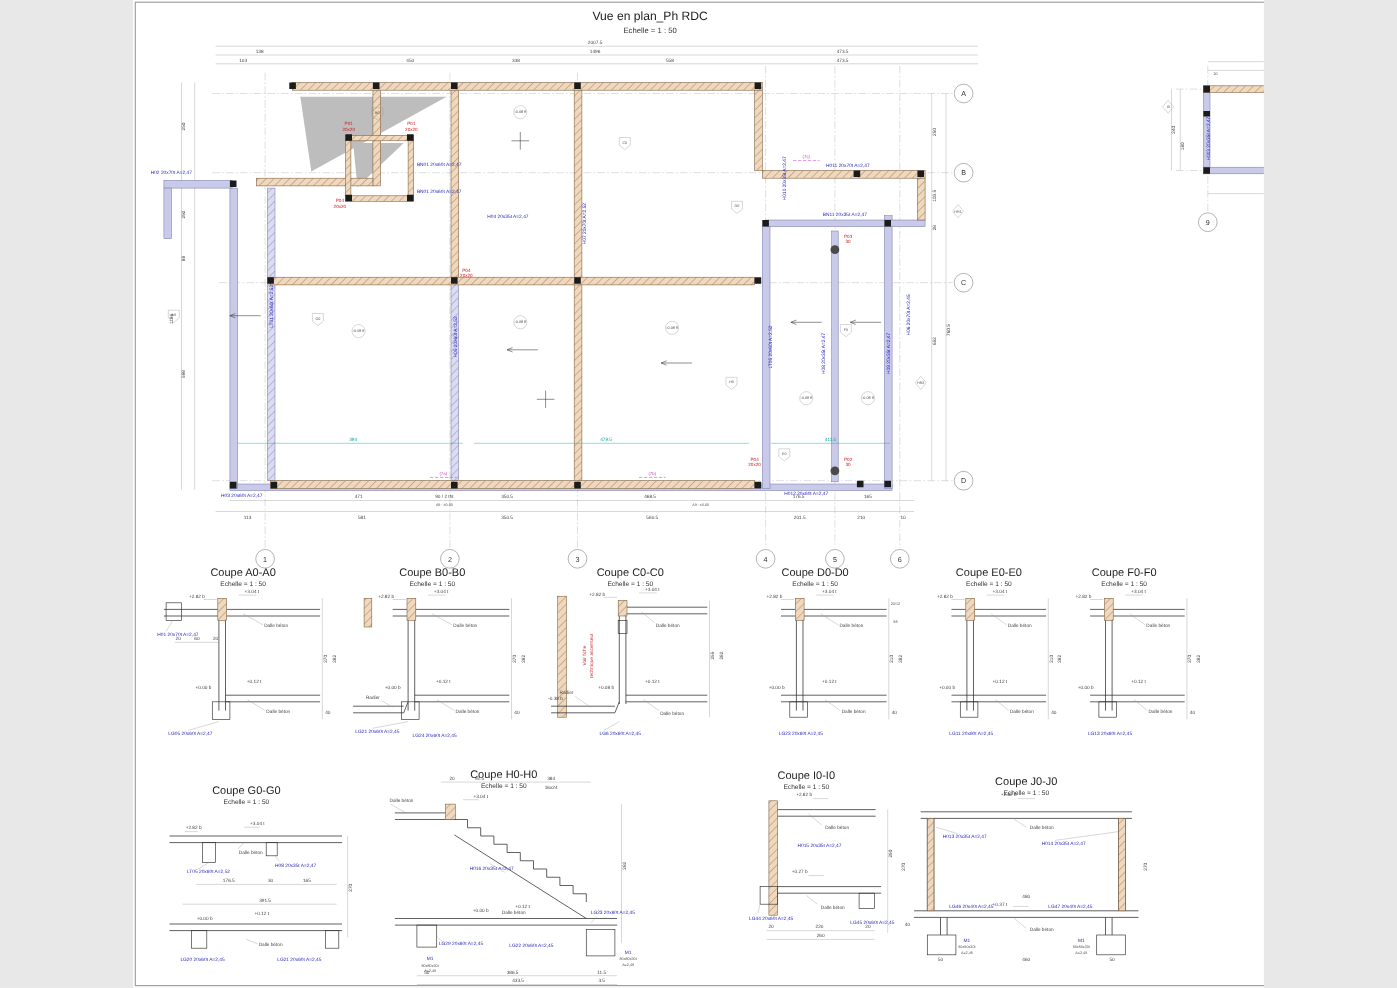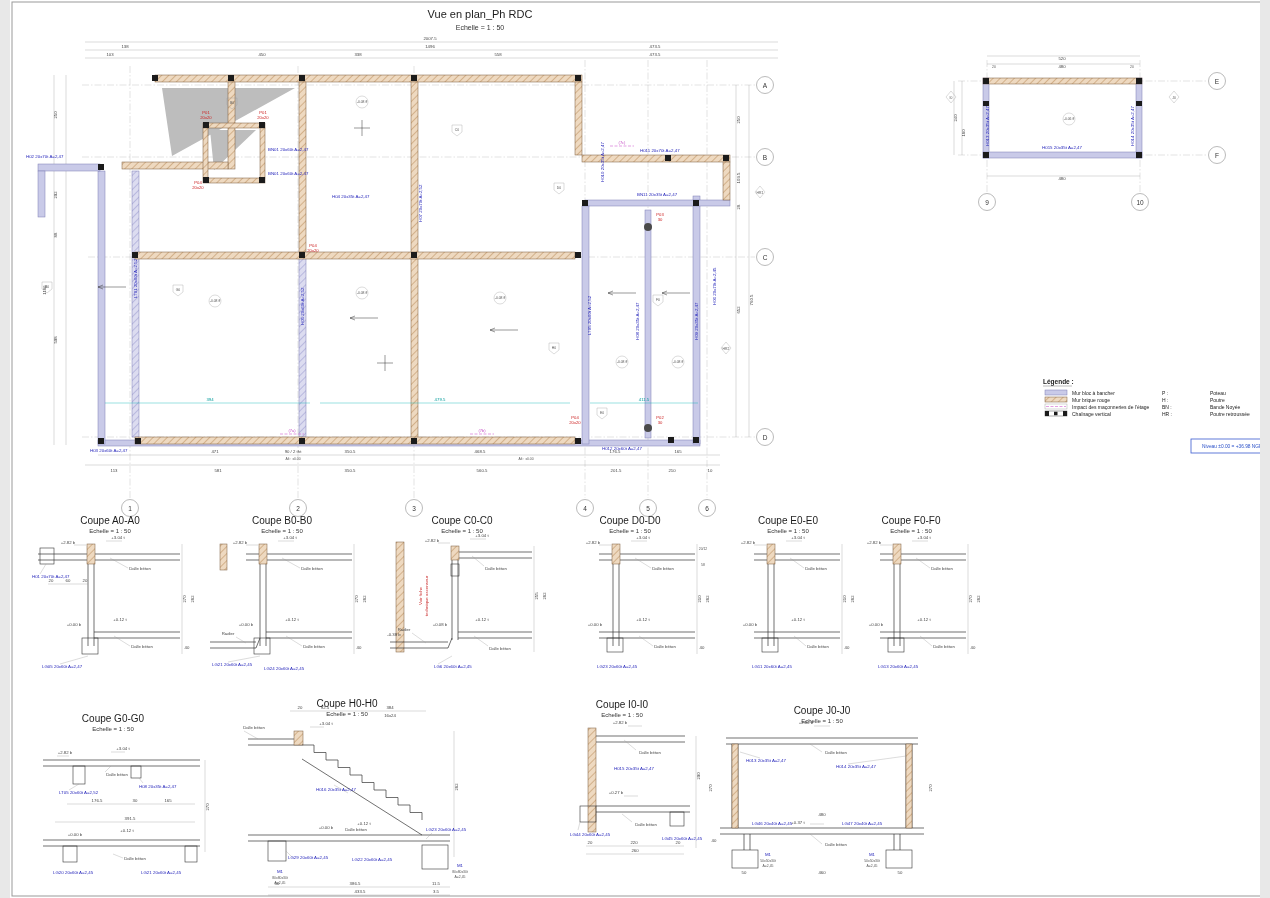--- a/index.html
+++ b/index.html
@@ -1,16 +1,16 @@
 <!DOCTYPE html>
 <html><head>
 <meta charset="utf-8">
 <style>
   html,body{margin:0;padding:0;background:#e8e8e8}
-  .sheet{position:relative;width:1250px;height:898px;background:#ffffff;margin:0 auto;overflow:hidden}
+  .sheet{position:relative;width:1028px;height:898px;background:#ffffff;margin:0 auto;overflow:hidden}
   svg{position:absolute;left:0;top:0}
   text{font-family:"Liberation Sans",sans-serif}
   .T{font-size:11px;fill:#1c1c1c;text-anchor:middle}
   .S{font-size:7px;fill:#333;text-anchor:middle}
   .CT{font-size:10px;fill:#1c1c1c;text-anchor:middle}
   .CS{font-size:6px;fill:#333;text-anchor:middle}
   .d{font-size:4.3px;fill:#444;text-anchor:middle}
   .ds{font-size:3.4px;fill:#555;text-anchor:middle}
   .b{font-size:4.4px;fill:#2626bb;text-anchor:start}
   .bm{font-size:4.4px;fill:#2626bb;text-anchor:middle}

